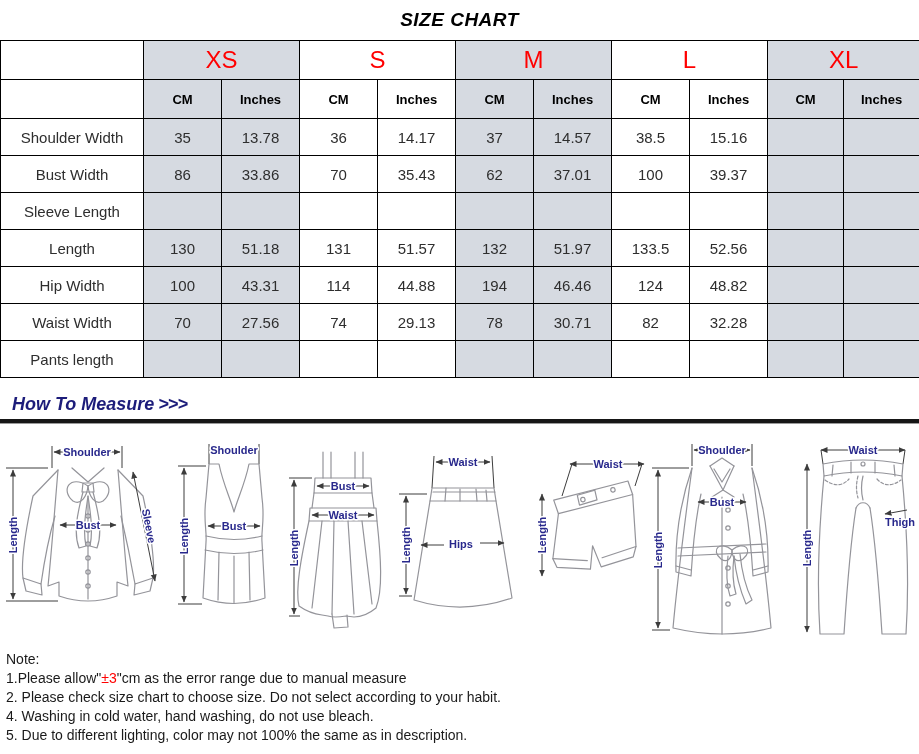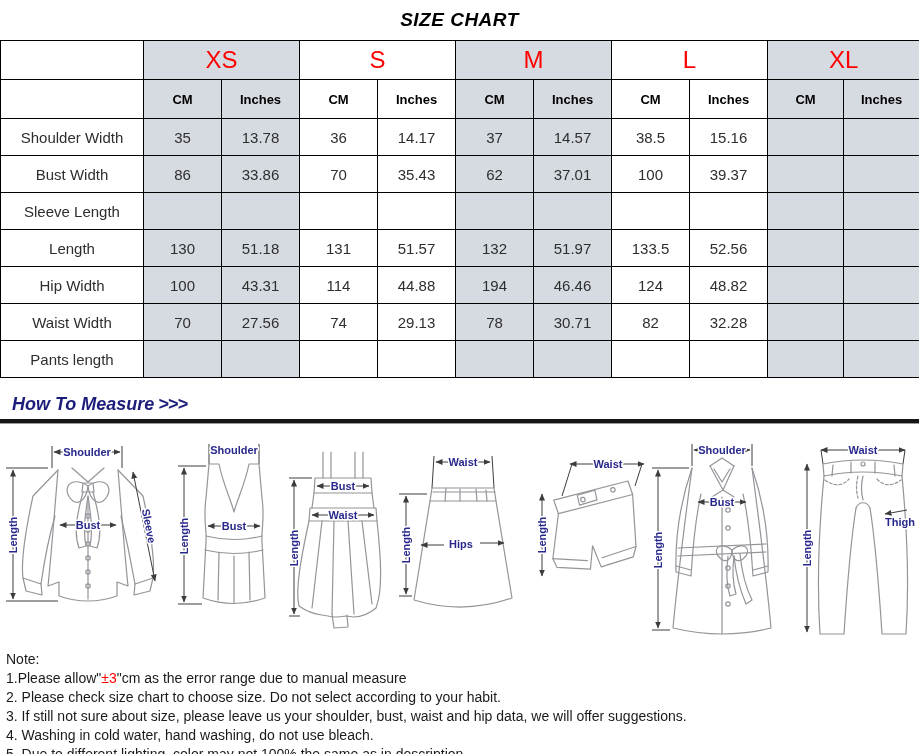--- a/index.html
+++ b/index.html
@@ -360,16 +360,15 @@
     <text class="dlab" x="105" y="88" text-anchor="middle">Thigh</text>
     <text class="dlab" x="12" y="114" text-anchor="middle" transform="rotate(-90 12 110)">Length</text>
   </svg>
 
 </div>
 
 <div class="notes">
   <div>Note:</div>
   <div><span>1.Please allow"</span><span class="red">±3</span><span>"cm as the error range due to manual measure</span></div>
   <div>2. Please check size chart to choose size. Do not select according to your habit.</div>
-  <div>3. If still not sure about size, please leave us your shoulder, bust, waist and hip data, we will offer suggestions.</div>
   <div>4. Washing in cold water, hand washing, do not use bleach.</div>
   <div>5. Due to different lighting, color may not 100% the same as in description.</div>
 </div>
 
 </body></html>

